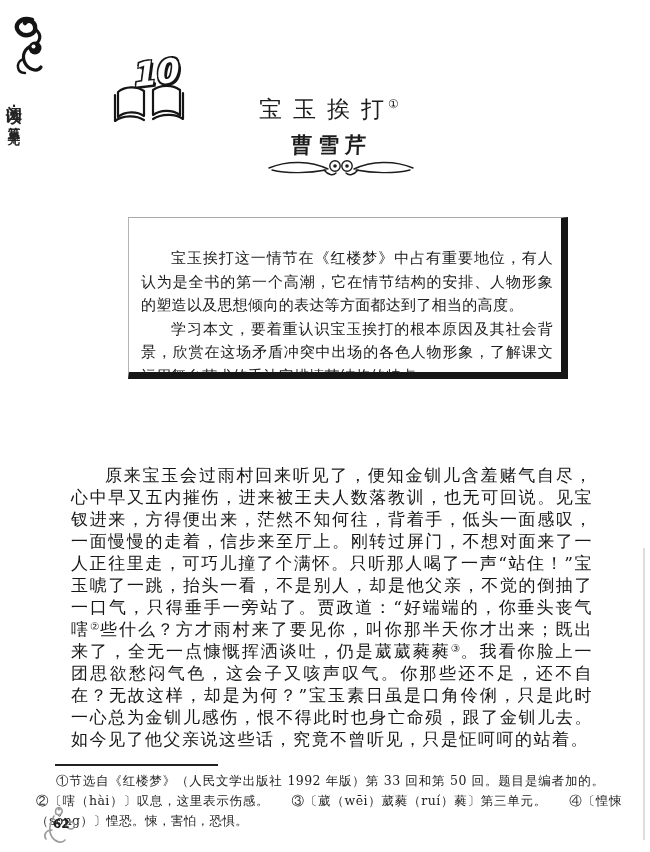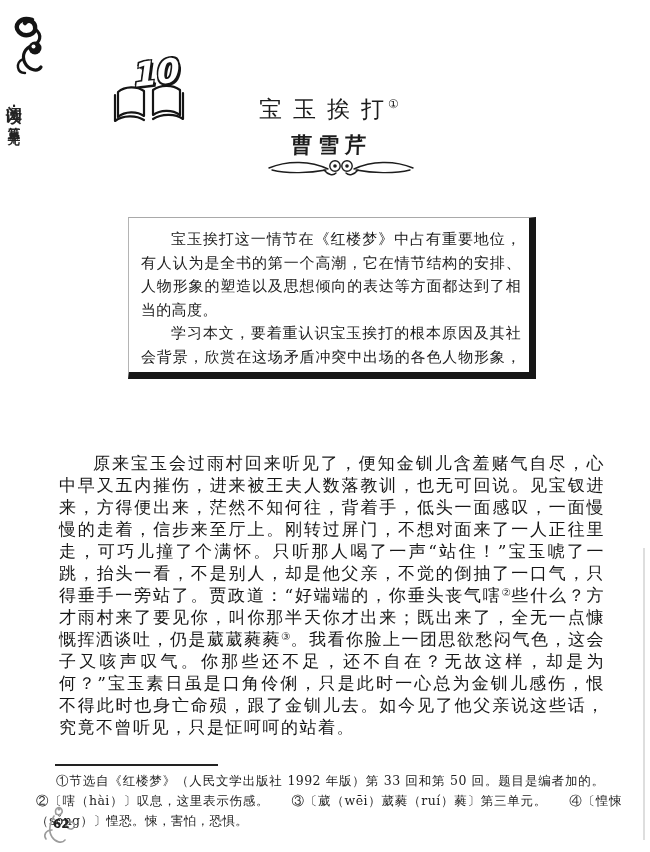--- a/index.html
+++ b/index.html
@@ -38,34 +38,34 @@
   .title sup{font-size:12px;letter-spacing:0;vertical-align:9px;margin-left:-7px;}
   
   .author{
     position:absolute;left:291px;top:131px;
     font-size:21px;font-weight:bold;letter-spacing:6px;white-space:nowrap;
     transform:skewX(-2deg);
   }
   .author-flourish{position:absolute;left:266px;top:156px;width:150px;height:24px;}
   
   .intro-box{
-    position:absolute;left:128px;top:217px;width:408px;height:162px;
+    position:absolute;left:128px;top:217px;width:440px;height:162px;
     box-sizing:border-box;
     border-top:1.5px solid #a9a9a9;border-left:1.5px solid #b4b4b4;
     border-right:7px solid #161616;border-bottom:7px solid #161616;
-    padding:10px 8px 0 12px;overflow:hidden;
+    padding:29px 8px 0 12px;overflow:hidden;
   }
   .intro-box p{
     margin:0;font-size:15px;line-height:23.5px;text-indent:2em;
     text-align:justify;letter-spacing:0.3px;color:#202020;
   }
   
   .body-text{position:absolute;left:55px;top:448px;width:554px;}
   .body-text p{
-    margin:4px;font-size:17px;line-height:22px;letter-spacing:1.5px;
+    margin:16px;font-size:17px;line-height:22px;letter-spacing:1.5px;
     text-indent:2em;text-align:justify;color:#171717;
   }
   sup.iref{font-size:0.62em;vertical-align:0.5em;line-height:0;letter-spacing:0;}
   
   .fn-divider{position:absolute;left:55px;top:764px;width:163px;height:2px;background:#222222;}
   .footnotes{
     position:absolute;left:36px;top:771px;width:586px;margin:0;
     font-size:12.5px;line-height:20px;text-indent:20px;text-align:justify;
     letter-spacing:0.4px;color:#1d1d1d;
   }

